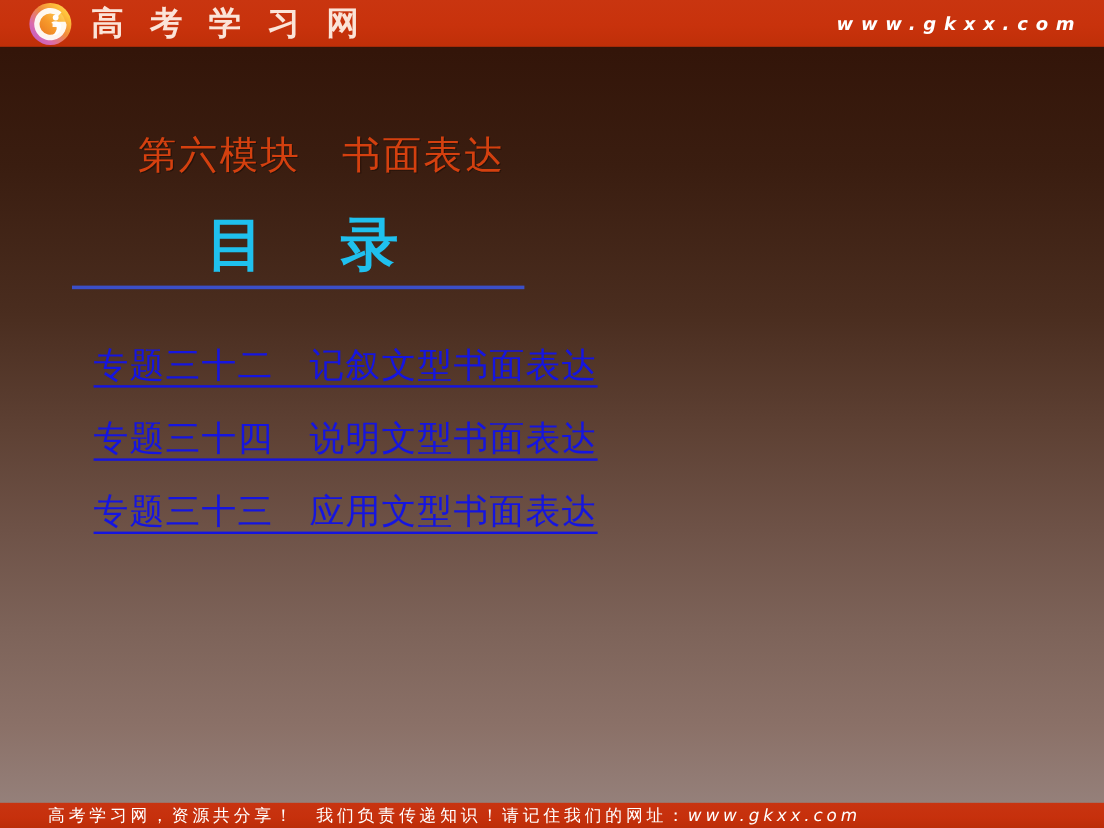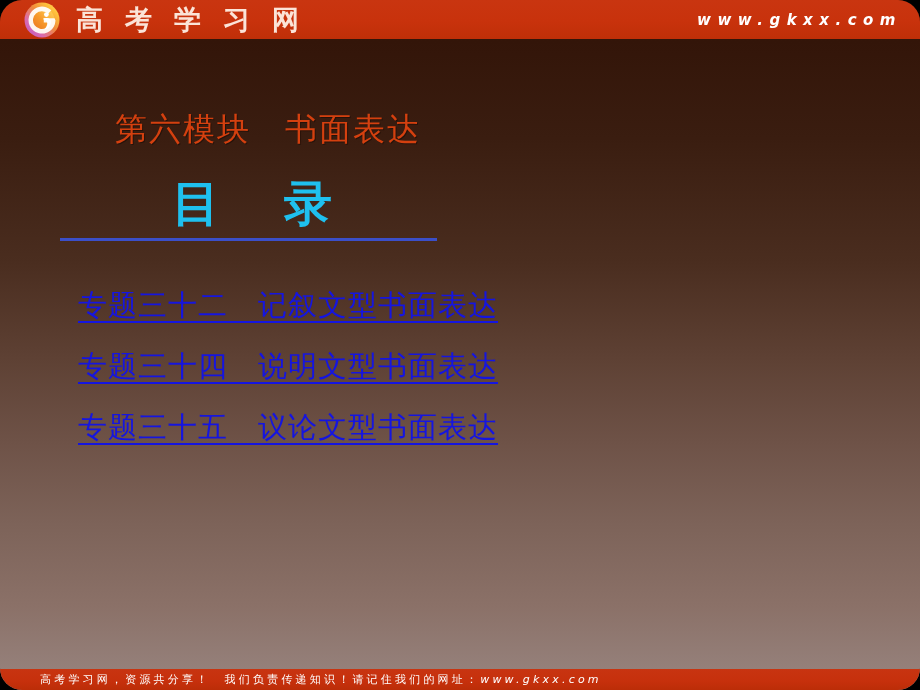--- a/index.html
+++ b/index.html
@@ -20,21 +20,20 @@
         #3a1a0c 0%,
         #331509 6%,
         #3a1d10 20%,
         #4a2d1f 38%,
         #5e4134 52%,
         #6e5247 64%,
         #7d6359 76%,
         #8b7168 88%,
         #95807a 97%,
         #998580 100%);
-    border-radius: 22px;
   }
 
   
   .header-bar {
     position: absolute;
     left: 0; top: 0;
     width: 920px;
     height: 39px;
     background: linear-gradient(to bottom, #c93510 0%, #c8320c 55%, #bf2f08 100%);
     overflow: hidden;
@@ -138,21 +137,21 @@
     height: 21px;
     background: linear-gradient(to bottom, #c83411 0%, #c6300c 60%, #bb2d08 100%);
   }
   .footer-text {
     position: absolute;
     left: 40px;
     top: 0;
     height: 21px;
     line-height: 22px;
     font-family: "DejaVu Sans", "Liberation Sans", sans-serif;
-    font-size: 11px;
+    font-size: 14px;
     color: #ffffff;
     letter-spacing: 3.2px;
     white-space: nowrap;
   }
   .footer-url {
     font-style: italic;
     letter-spacing: 3.2px;
   }
 </style>
 </head>
@@ -198,21 +197,21 @@
 
   <div class="module-title">第六模块　书面表达</div>
 
   <div class="toc-heading">目　录</div>
 
   <div class="divider"></div>
 
   <div class="toc-list">
     <a class="toc-item">专题三十二　记叙文型书面表达</a>
     <a class="toc-item">专题三十四　说明文型书面表达</a>
-    <a class="toc-item">专题三十五　议论文型书面表达</a>
+    <a class="toc-item">专题三十三　应用文型书面表达</a>
   </div>
 
   <div class="footer-bar">
     <div class="footer-text">
       <span>高考学习网，资源共分享！　我们负责传递知识！请记住我们的网址：</span><span class="footer-url">www.gkxx.com</span>
     </div>
   </div>
 
 </div>
 

